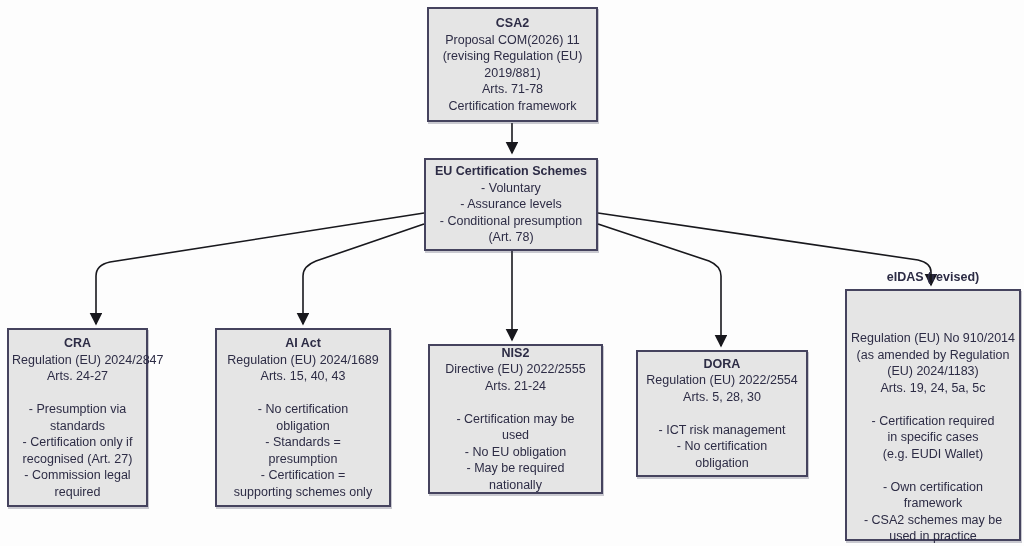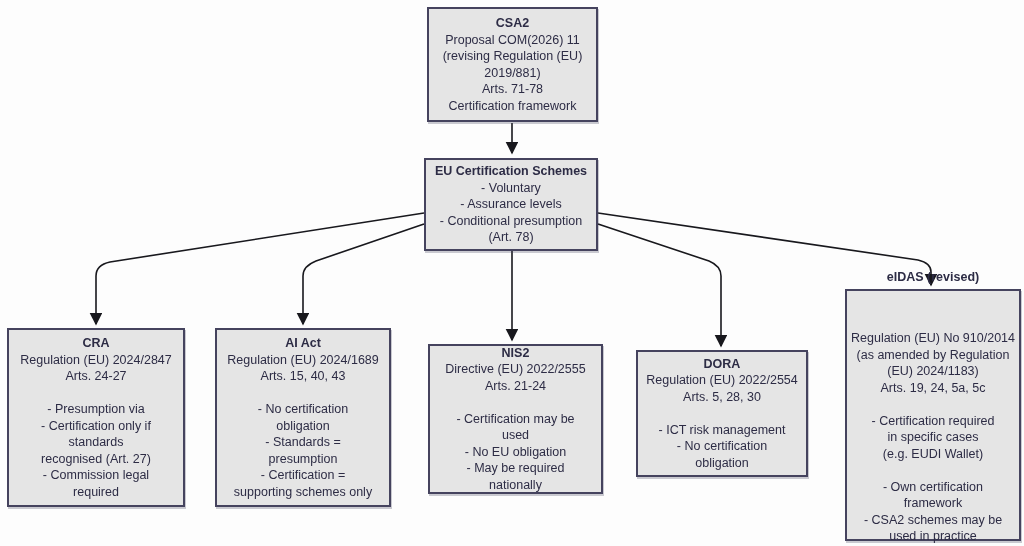--- a/index.html
+++ b/index.html
@@ -49,21 +49,21 @@
   }
   .node .body .line {
     font-size: 12.5px;
     line-height: 16.5px;
     min-height: 16.5px;
     white-space: nowrap;
   }
   
   #node-csa2    { left: 427px; top: 7px;   width: 171px; height: 115px; }
   #node-schemes { left: 424px; top: 158px; width: 174px; height: 93px;  }
-  #node-cra     { left: 7px;   top: 328px; width: 178px; height: 179px; }
+  #node-cra     { left: 7px;   top: 328px; width: 141px; height: 179px; }
   #node-ai_act  { left: 215px; top: 328px; width: 176px; height: 179px; }
   #node-nis2    { left: 428px; top: 344px; width: 175px; height: 150px; }
   #node-dora    { left: 636px; top: 350px; width: 172px; height: 127px; }
   #node-eidas   { left: 845px; top: 289px; width: 176px; height: 252px; gap: 45px; }
 </style>
 </head>
 <body>
 
 <div class="canvas">
 
@@ -104,22 +104,22 @@
       </div>
   </div>
 
   <div class="node" id="node-cra">
     <div class="title">CRA</div>
     <div class="body">
         <div class="line">Regulation (EU) 2024/2847</div>
         <div class="line">Arts. 24-27</div>
         <div class="line"></div>
         <div class="line">- Presumption via</div>
+        <div class="line">standards</div>
         <div class="line">- Certification only if</div>
-        <div class="line">standards</div>
         <div class="line">recognised (Art. 27)</div>
         <div class="line">- Commission legal</div>
         <div class="line">required</div>
       </div>
   </div>
 
   <div class="node" id="node-ai_act">
     <div class="title">AI Act</div>
     <div class="body">
         <div class="line">Regulation (EU) 2024/1689</div>

